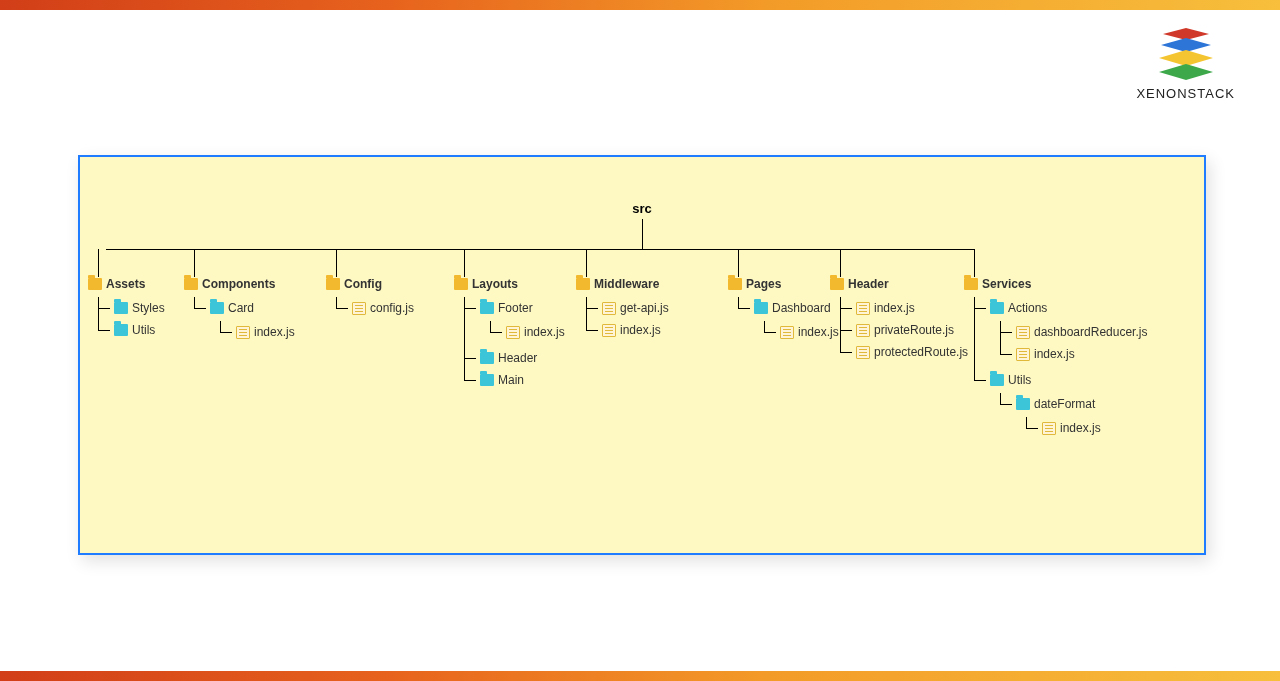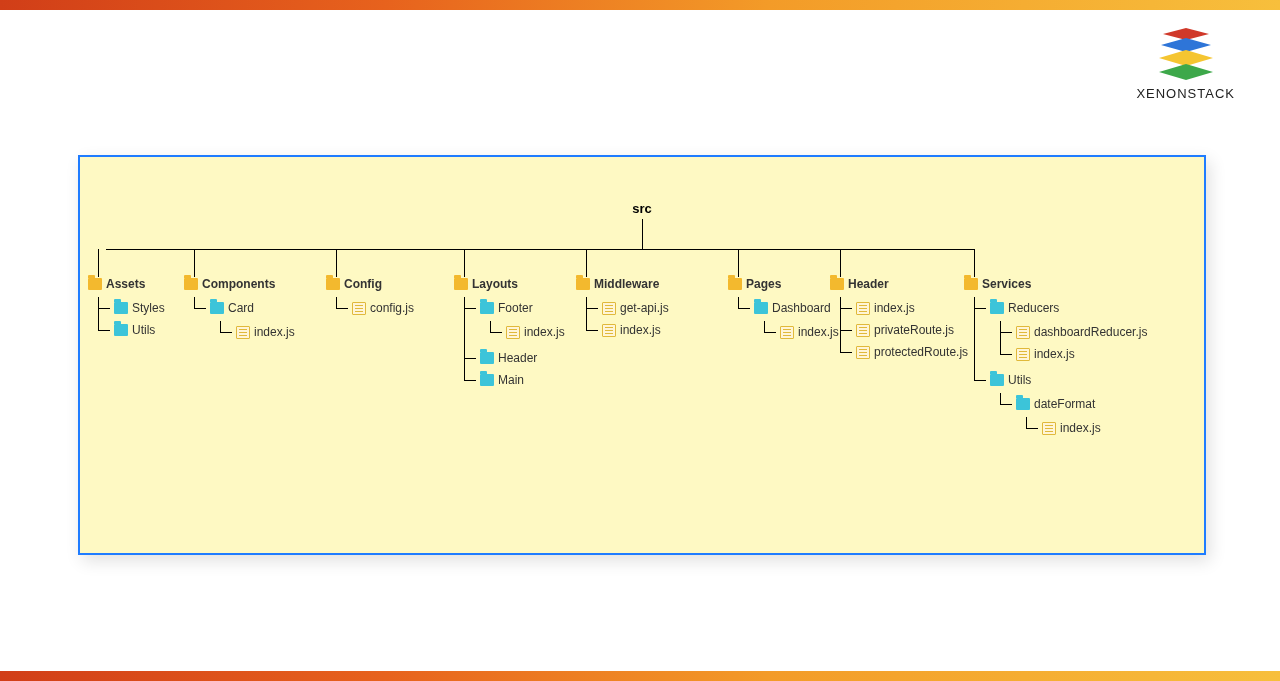--- a/index.html
+++ b/index.html
@@ -355,21 +355,21 @@
       <div class="col" style="left: 884px;">
         <div class="drop"></div>
         <div class="node bold">
           <span class="ico-folder-y"></span>
           <span>Services</span>
         </div>
         <ul class="tree">
           <li>
             <div class="node">
               <span class="ico-folder-b"></span>
-              <span>Reducers</span>
+              <span>Actions</span>
             </div>
             <ul class="tree">
               <li>
                 <div class="node">
                   <span class="ico-file"></span>
                   <span>dashboardReducer.js</span>
                 </div>
               </li>
               <li>
                 <div class="node">

